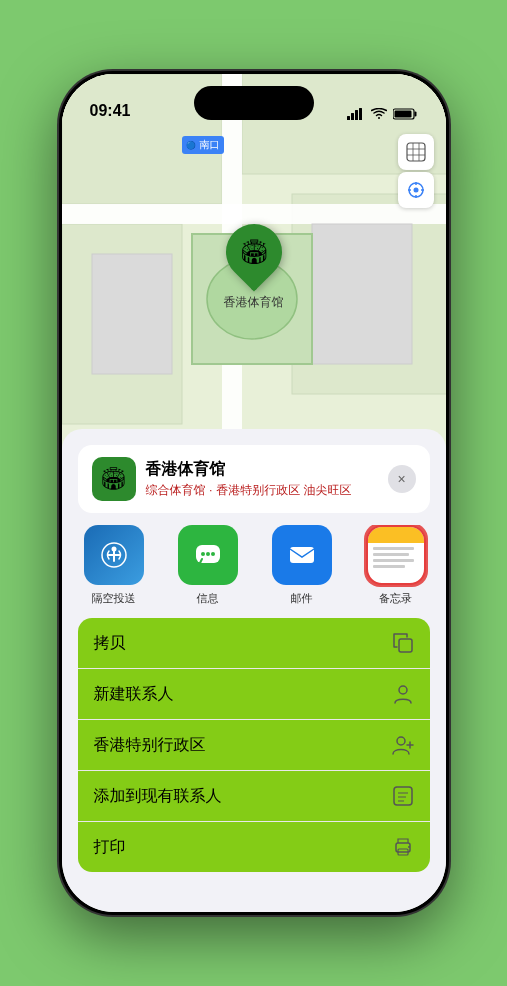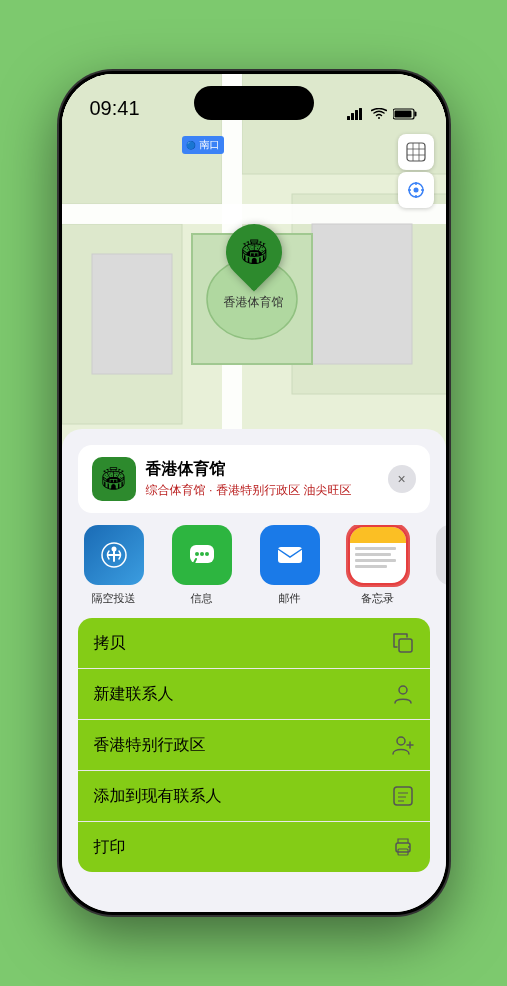--- a/index.html
+++ b/index.html
@@ -54,22 +54,22 @@
       right: 0;
       height: 54px;
       display: flex;
       align-items: flex-end;
       justify-content: space-between;
       padding: 0 28px 8px;
       z-index: 99;
     }
 
     .status-time {
-      font-size: 20px;
-      font-weight: 400;
+      font-size: 16px;
+      font-weight: 700;
       color: #000;
     }
 
     .status-icons {
       display: flex;
       align-items: center;
       gap: 6px;
     }
 
     
@@ -213,21 +213,21 @@
       justify-content: center;
       font-size: 14px;
       color: #666;
       cursor: pointer;
       flex-shrink: 0;
     }
 
     
     .share-row {
       display: flex;
-      gap: 8px;
+      gap: 14px;
       padding: 0 12px 12px;
       overflow: hidden;
     }
 
     .share-item {
       display: flex;
       flex-direction: column;
       align-items: center;
       gap: 6px;
       width: 80px;

